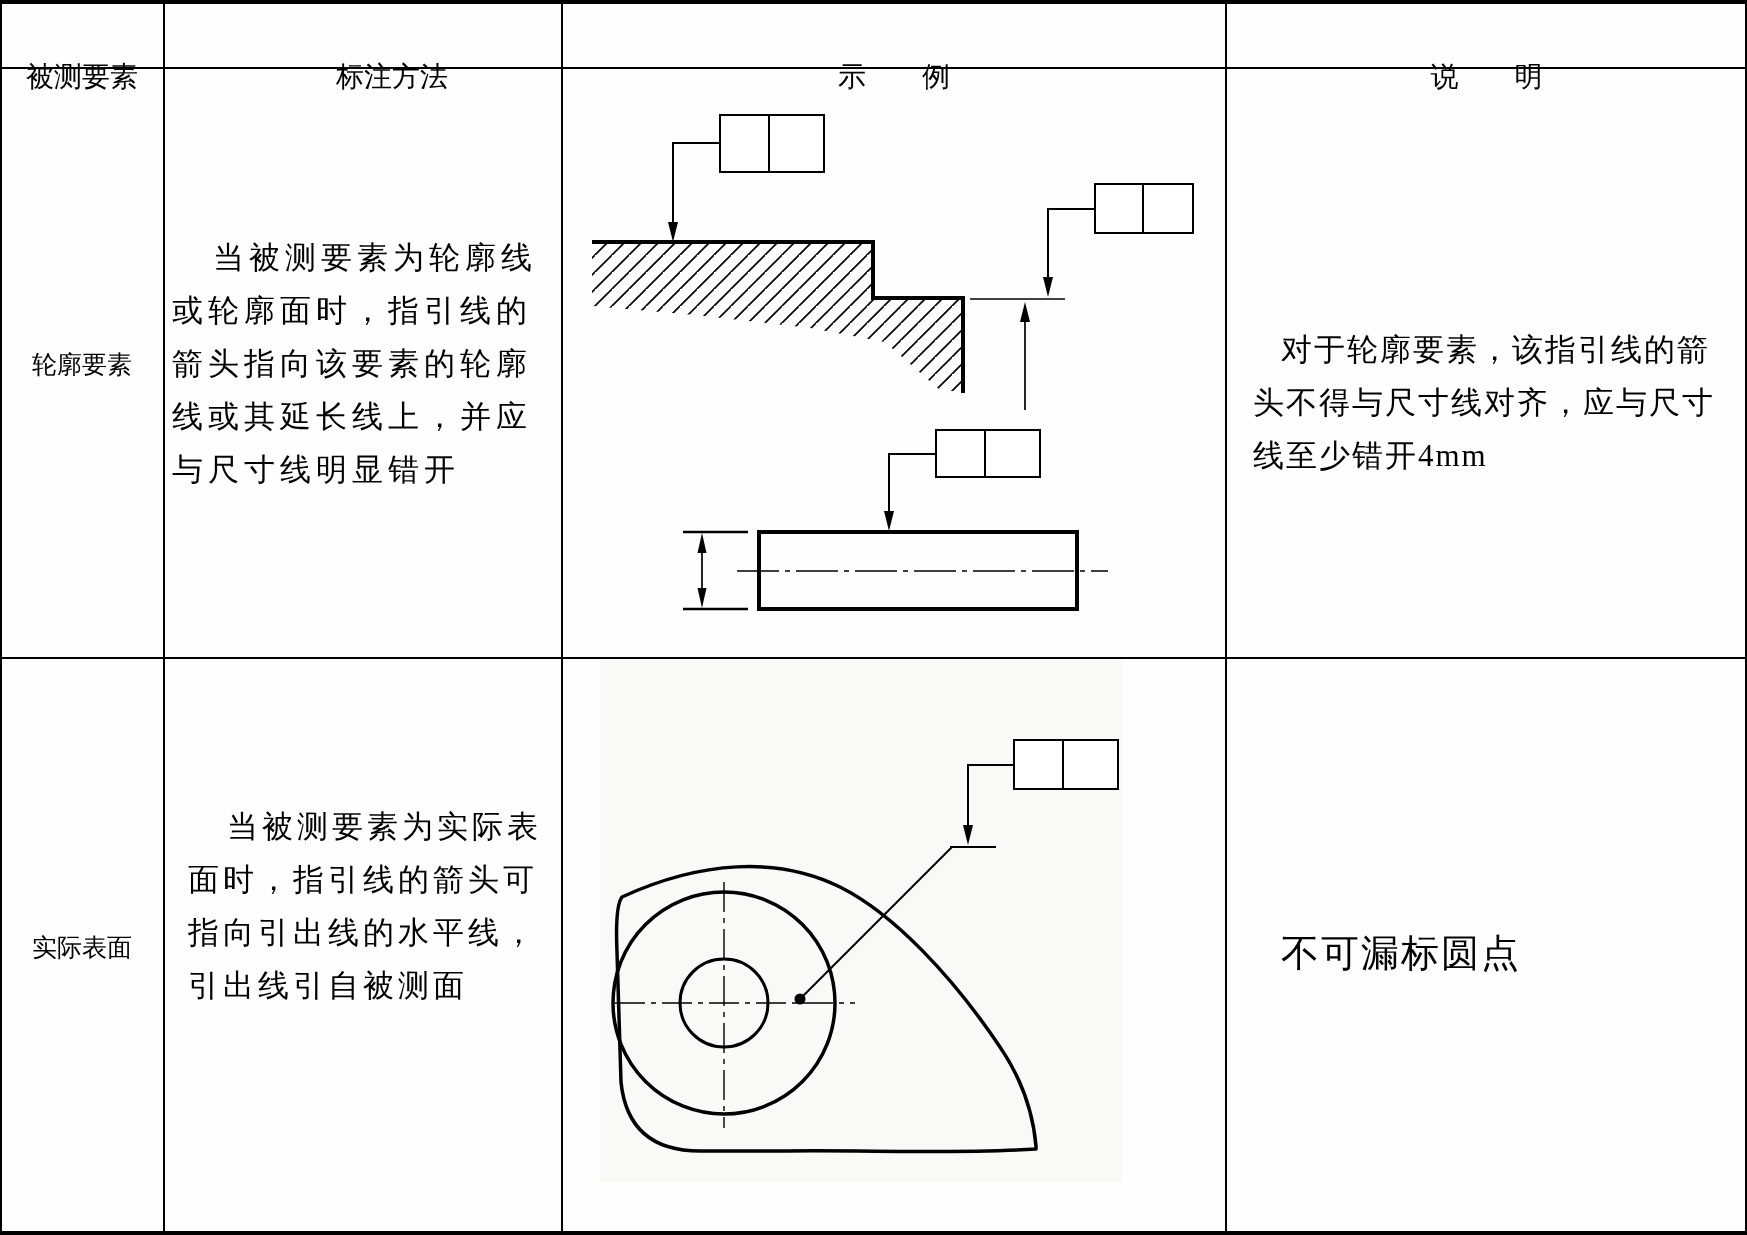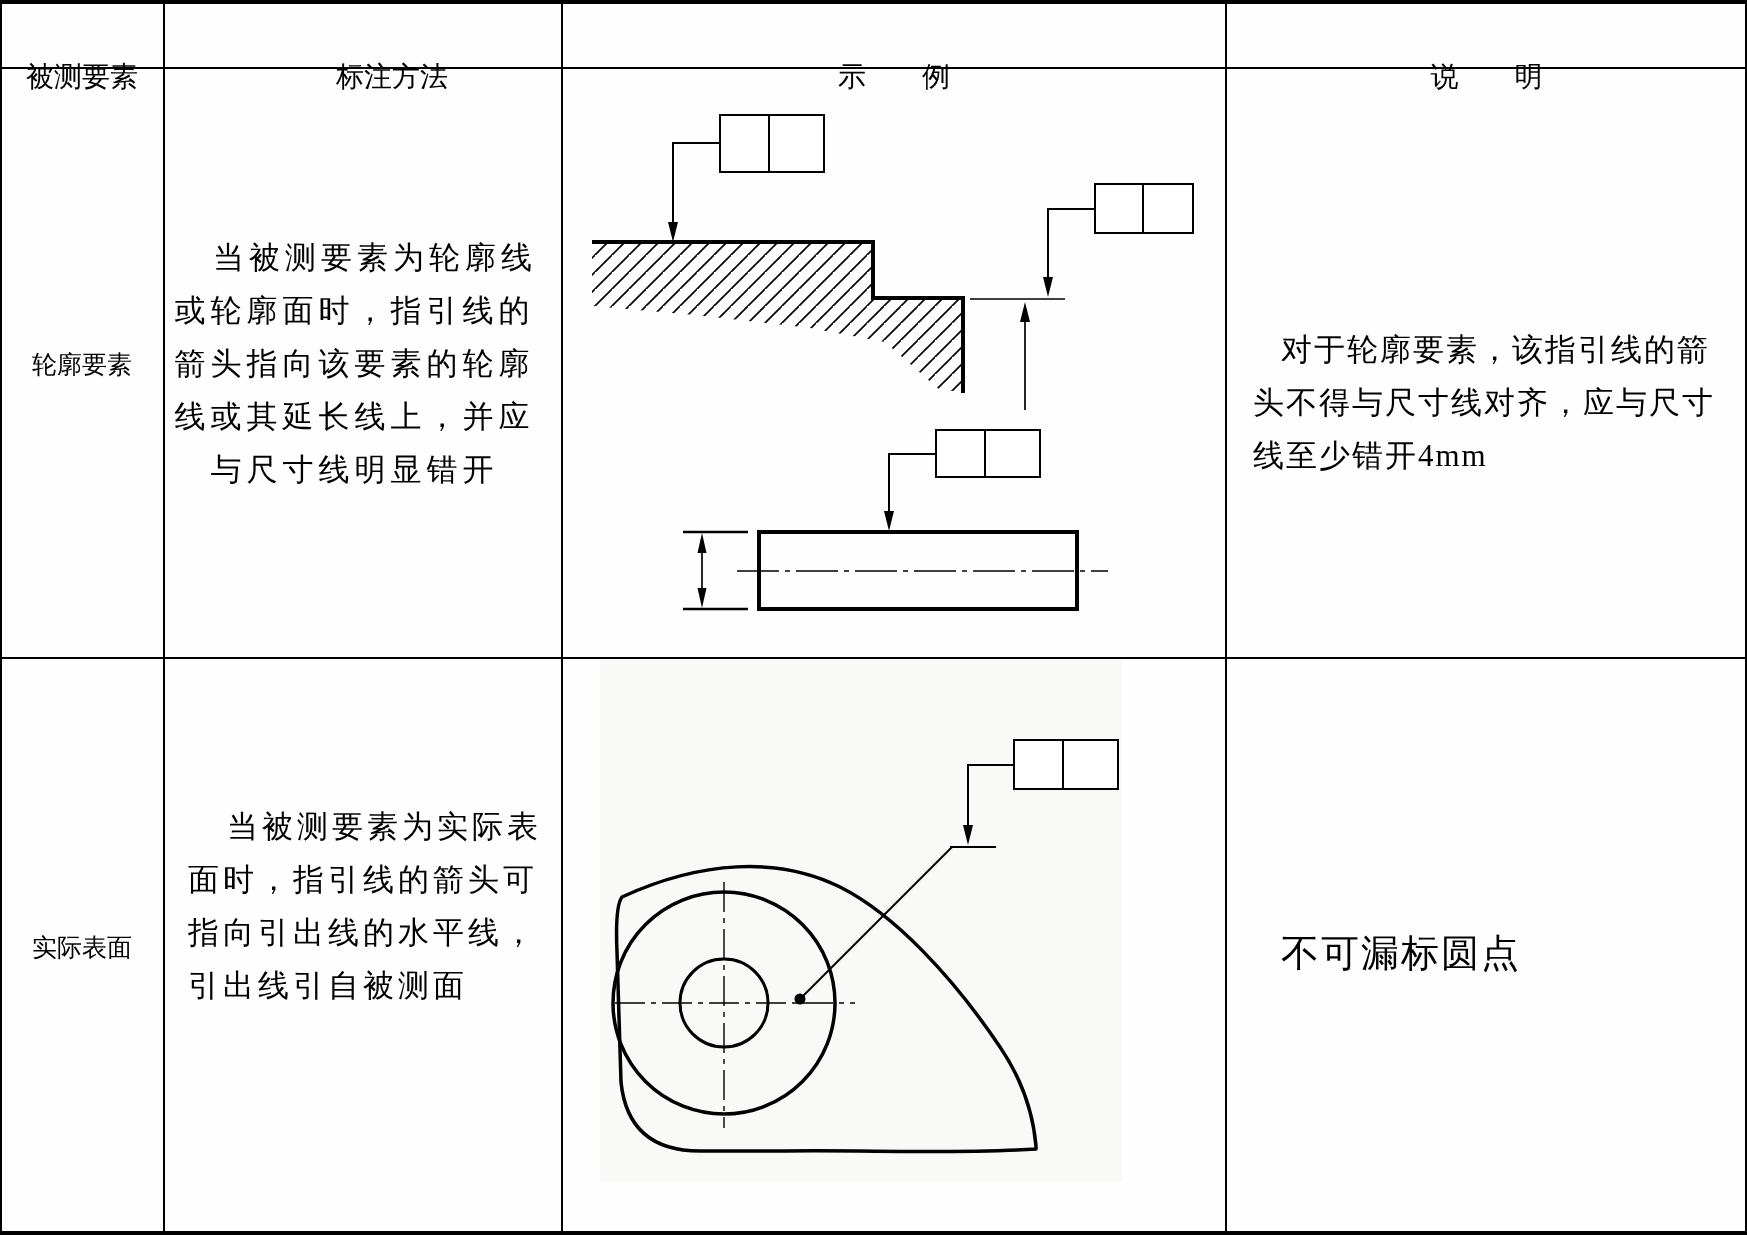--- a/index.html
+++ b/index.html
@@ -17,21 +17,21 @@
     display:flex;align-items:center;justify-content:center;
     font-size:28px;padding-top:6px;box-sizing:border-box;margin-top:40px;
   }
   .hwide{letter-spacing:14px;text-indent:14px;}
   .rowlabel{
     position:absolute;width:164px;text-align:center;
     font-size:25px;white-space:nowrap;
   }
   .para{position:absolute;font-size:31px;line-height:53px;}
   .para .ln{white-space:nowrap;height:53px;}
-  .ls5 .ln{letter-spacing:5px;text-align:center;}
+  .ls5 .ln{letter-spacing:5px;}
   .ls4 .ln{letter-spacing:4px;}
   .ls2 .ln{letter-spacing:2px;}
   .ind41 .ln:first-child{text-indent:41px;}
   .ind39 .ln:first-child{text-indent:39px;}
   .ind28 .ln:first-child{text-indent:28px;}
   .note-single{position:absolute;font-size:38px;letter-spacing:2px;white-space:nowrap;}
   svg{position:absolute;left:0;top:0;}
 </style>
 </head>
 <body>

